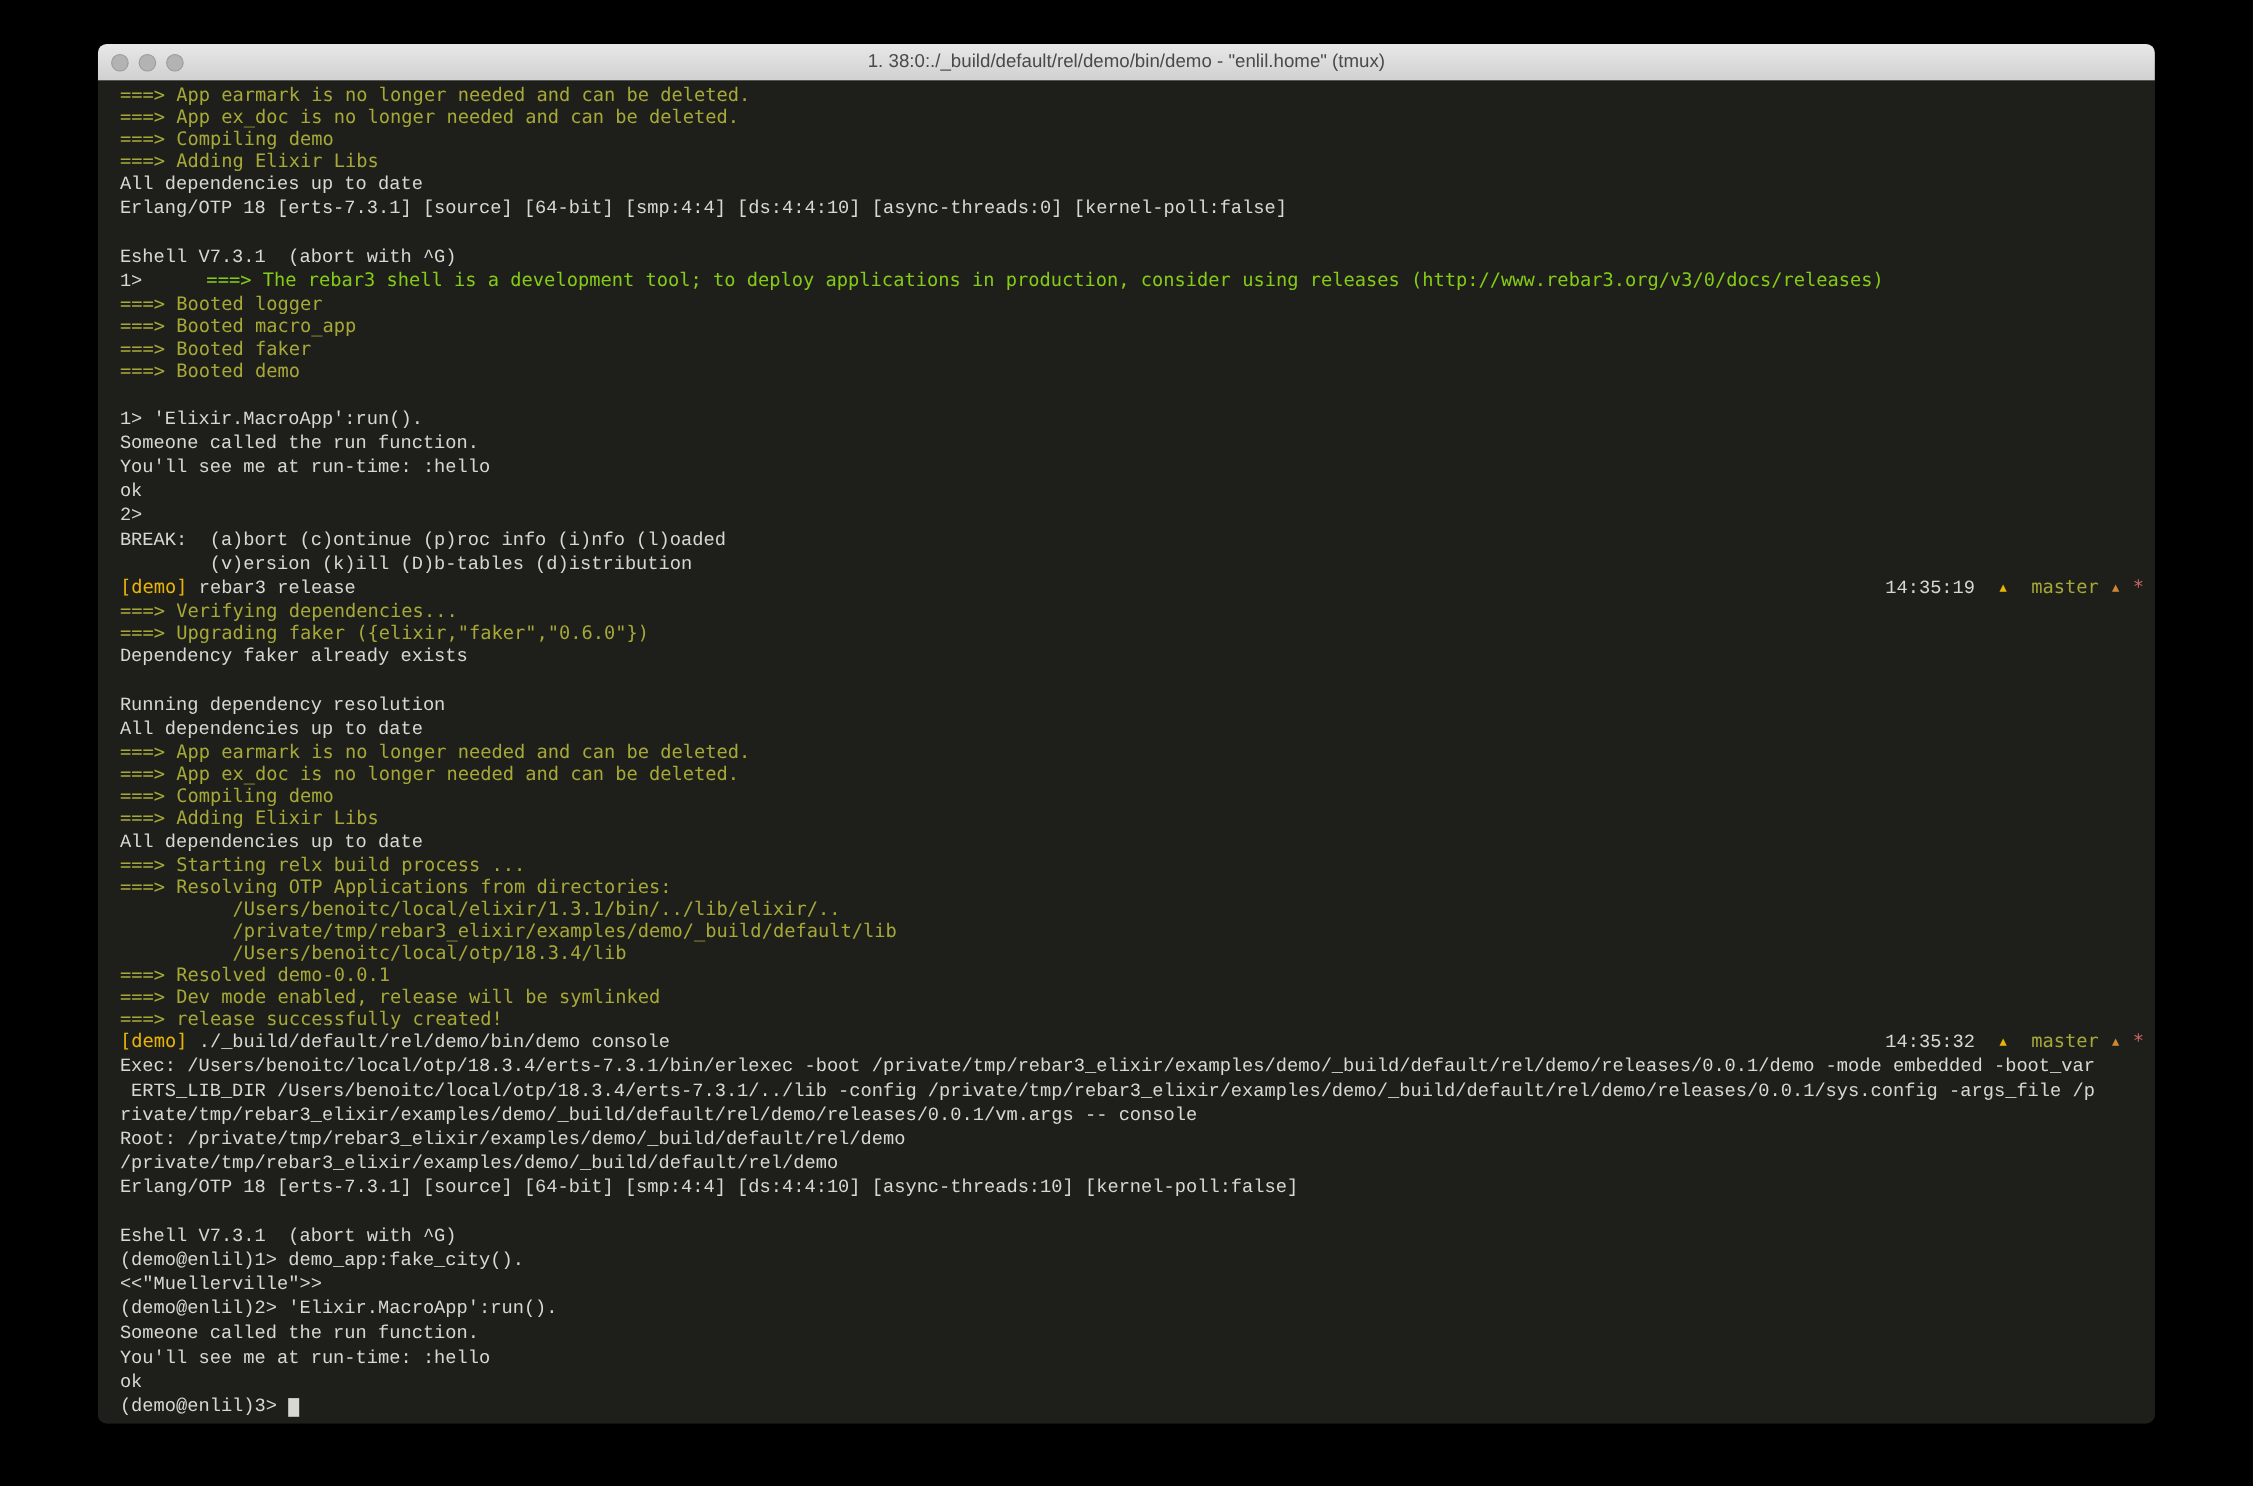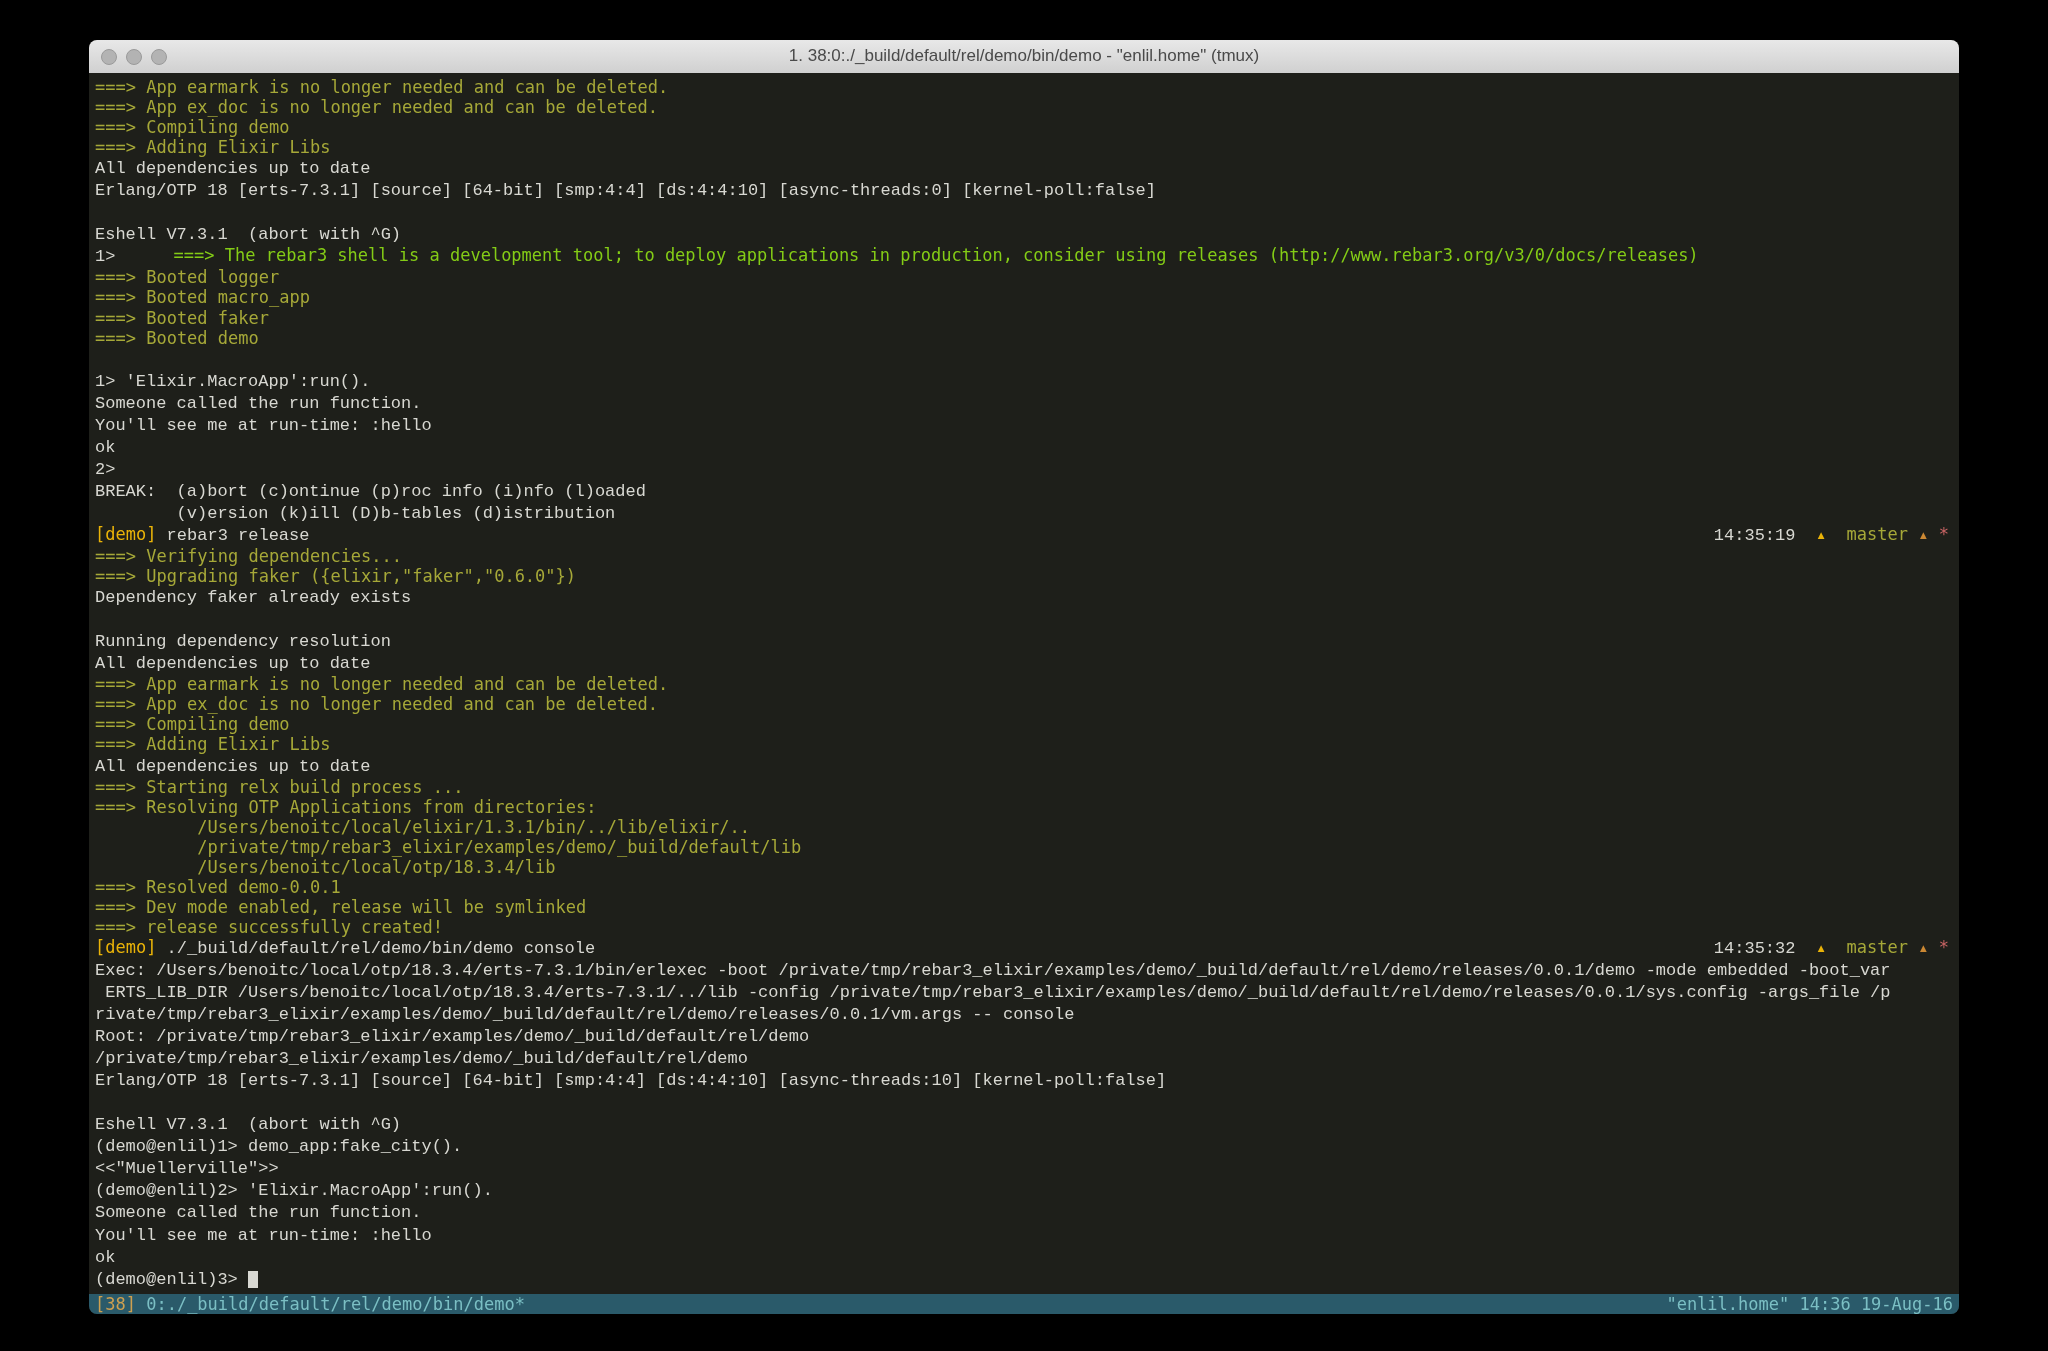--- a/index.html
+++ b/index.html
@@ -38,21 +38,21 @@
 .title {
   position: absolute;
   left: 0; right: 0;
   text-align: center;
   font-family: -apple-system, "Helvetica Neue", Arial, sans-serif;
   font-size: 17px;
   color: #4a4a4a;
 }
 .terminal {
   background: #1e1f1a;
-  padding: 4px 10px 4px 6px;
+  padding: 4px 10px 4px 20px;
   color: #d8d8d2;
   white-space: pre;
   overflow: hidden;
 }
 .line { min-height: 1.18em; }
 .olive { color: #a6a838; }
 .white { color: #d8d8d2; font-family: Liberation Mono, monospace; }
 .blue { color: #84cc16; margin-left: 48px; }
 .purple { color: #eab308; }
 .cyan { color: #7bbfc4; }
@@ -89,17 +89,13 @@
 <div class="window">
   <div class="titlebar">
     <div class="traffic-lights">
       <div class="tl"></div>
       <div class="tl"></div>
       <div class="tl"></div>
     </div>
     <div class="title">1. 38:0:./_build/default/rel/demo/bin/demo - "enlil.home" (tmux)</div>
   </div>
   <div class="terminal" id="terminal"><div class="line"><span class="olive">===&gt; App earmark is no longer needed and can be deleted.</span></div><div class="line"><span class="olive">===&gt; App ex_doc is no longer needed and can be deleted.</span></div><div class="line"><span class="olive">===&gt; Compiling demo</span></div><div class="line"><span class="olive">===&gt; Adding Elixir Libs</span></div><div class="line"><span class="white">All dependencies up to date</span></div><div class="line"><span class="white">Erlang/OTP 18 [erts-7.3.1] [source] [64-bit] [smp:4:4] [ds:4:4:10] [async-threads:0] [kernel-poll:false]</span></div><div class="line"><span class="white"> </span></div><div class="line"><span class="white">Eshell V7.3.1  (abort with ^G)</span></div><div class="line"><span class="white">1&gt; </span><span class="blue">===&gt; The rebar3 shell is a development tool; to deploy applications in production, consider using releases (http://www.rebar3.org/v3/0/docs/releases)</span></div><div class="line"><span class="olive">===&gt; Booted logger</span></div><div class="line"><span class="olive">===&gt; Booted macro_app</span></div><div class="line"><span class="olive">===&gt; Booted faker</span></div><div class="line"><span class="olive">===&gt; Booted demo</span></div><div class="line"><span class="white"> </span></div><div class="line"><span class="white">1&gt; 'Elixir.MacroApp':run().</span></div><div class="line"><span class="white">Someone called the run function.</span></div><div class="line"><span class="white">You'll see me at run-time: :hello</span></div><div class="line"><span class="white">ok</span></div><div class="line"><span class="white">2&gt;</span></div><div class="line"><span class="white">BREAK:  (a)bort (c)ontinue (p)roc info (i)nfo (l)oaded</span></div><div class="line"><span class="white">        (v)ersion (k)ill (D)b-tables (d)istribution</span></div><div class="line promptline"><span><span class="purple">[demo]</span><span class="white"> rebar3 release</span></span><span class="right"><span class="white">14:35:19  </span><span class="purple">▴</span><span class="olive">  master </span><span class="orange">▴</span><span class="red"> *</span></span></div><div class="line"><span class="olive">===&gt; Verifying dependencies...</span></div><div class="line"><span class="olive">===&gt; Upgrading faker ({elixir,"faker","0.6.0"})</span></div><div class="line"><span class="white">Dependency faker already exists</span></div><div class="line"><span class="white"> </span></div><div class="line"><span class="white">Running dependency resolution</span></div><div class="line"><span class="white">All dependencies up to date</span></div><div class="line"><span class="olive">===&gt; App earmark is no longer needed and can be deleted.</span></div><div class="line"><span class="olive">===&gt; App ex_doc is no longer needed and can be deleted.</span></div><div class="line"><span class="olive">===&gt; Compiling demo</span></div><div class="line"><span class="olive">===&gt; Adding Elixir Libs</span></div><div class="line"><span class="white">All dependencies up to date</span></div><div class="line"><span class="olive">===&gt; Starting relx build process ...</span></div><div class="line"><span class="olive">===&gt; Resolving OTP Applications from directories:</span></div><div class="line"><span class="olive">          /Users/benoitc/local/elixir/1.3.1/bin/../lib/elixir/..</span></div><div class="line"><span class="olive">          /private/tmp/rebar3_elixir/examples/demo/_build/default/lib</span></div><div class="line"><span class="olive">          /Users/benoitc/local/otp/18.3.4/lib</span></div><div class="line"><span class="olive">===&gt; Resolved demo-0.0.1</span></div><div class="line"><span class="olive">===&gt; Dev mode enabled, release will be symlinked</span></div><div class="line"><span class="olive">===&gt; release successfully created!</span></div><div class="line promptline"><span><span class="purple">[demo]</span><span class="white"> ./_build/default/rel/demo/bin/demo console</span></span><span class="right"><span class="white">14:35:32  </span><span class="purple">▴</span><span class="olive">  master </span><span class="orange">▴</span><span class="red"> *</span></span></div><div class="line"><span class="white">Exec: /Users/benoitc/local/otp/18.3.4/erts-7.3.1/bin/erlexec -boot /private/tmp/rebar3_elixir/examples/demo/_build/default/rel/demo/releases/0.0.1/demo -mode embedded -boot_var</span></div><div class="line"><span class="white"> ERTS_LIB_DIR /Users/benoitc/local/otp/18.3.4/erts-7.3.1/../lib -config /private/tmp/rebar3_elixir/examples/demo/_build/default/rel/demo/releases/0.0.1/sys.config -args_file /p</span></div><div class="line"><span class="white">rivate/tmp/rebar3_elixir/examples/demo/_build/default/rel/demo/releases/0.0.1/vm.args -- console</span></div><div class="line"><span class="white">Root: /private/tmp/rebar3_elixir/examples/demo/_build/default/rel/demo</span></div><div class="line"><span class="white">/private/tmp/rebar3_elixir/examples/demo/_build/default/rel/demo</span></div><div class="line"><span class="white">Erlang/OTP 18 [erts-7.3.1] [source] [64-bit] [smp:4:4] [ds:4:4:10] [async-threads:10] [kernel-poll:false]</span></div><div class="line"><span class="white"> </span></div><div class="line"><span class="white">Eshell V7.3.1  (abort with ^G)</span></div><div class="line"><span class="white">(demo@enlil)1&gt; demo_app:fake_city().</span></div><div class="line"><span class="white">&lt;&lt;"Muellerville"&gt;&gt;</span></div><div class="line"><span class="white">(demo@enlil)2&gt; 'Elixir.MacroApp':run().</span></div><div class="line"><span class="white">Someone called the run function.</span></div><div class="line"><span class="white">You'll see me at run-time: :hello</span></div><div class="line"><span class="white">ok</span></div><div class="line"><span class="white">(demo@enlil)3&gt; </span><span class="cursor"></span></div></div>
-  <div class="statusbar">
-    <div class="left" id="sb-left"><span class="sb-num">[38]</span><span class="cyan"> 0:./_build/default/rel/demo/bin/demo*</span></div>
-    <div class="right" id="sb-right"><span class="sb-host">"enlil.home" 14:36 19-Aug-16</span></div>
-  </div>
 </div>
 
 </body></html>

